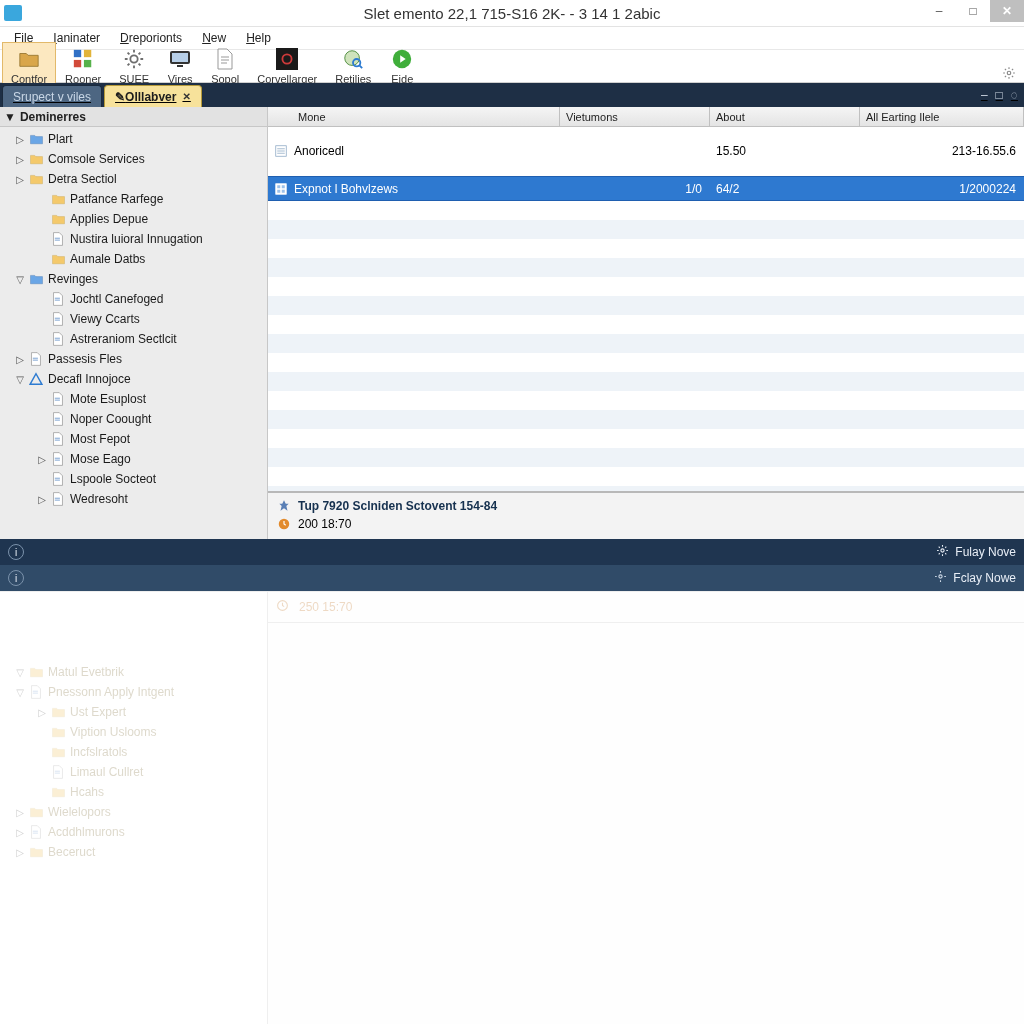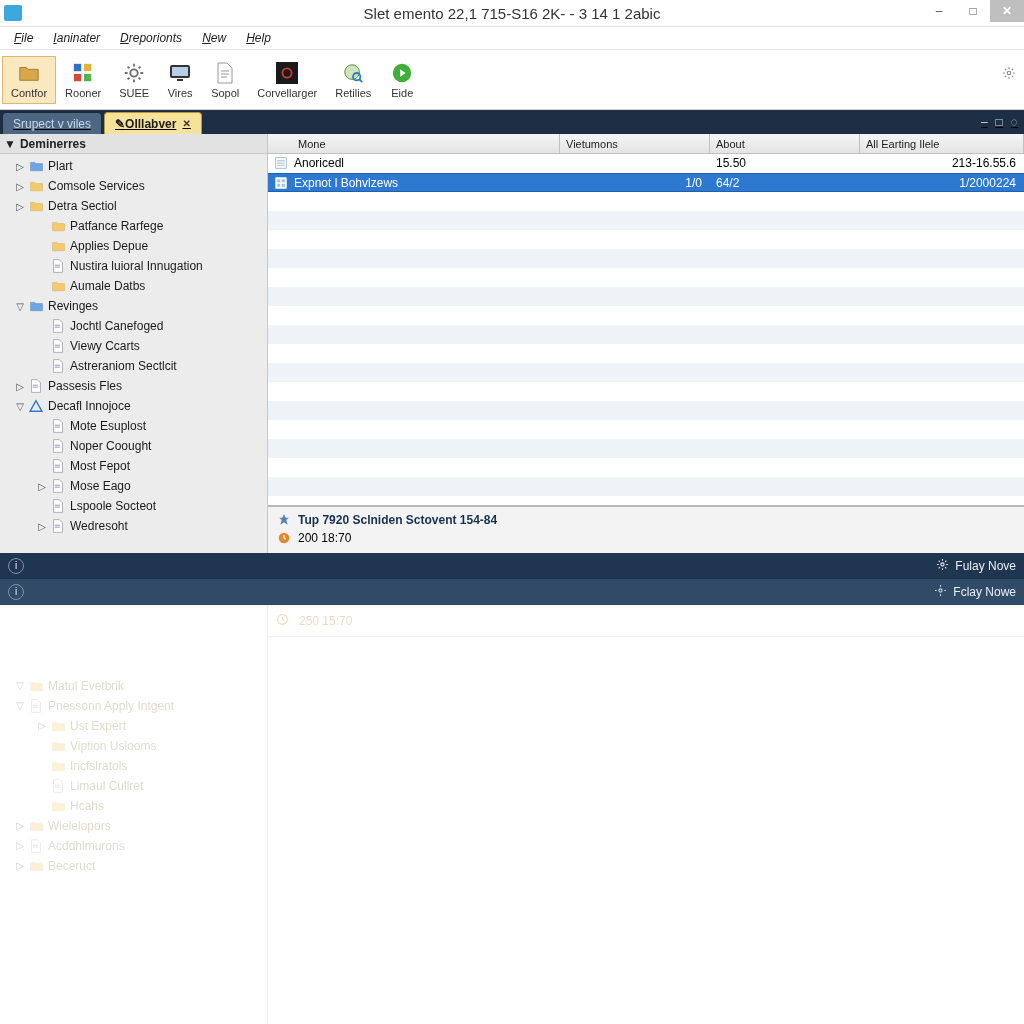--- a/index.html
+++ b/index.html
@@ -7,26 +7,26 @@
 
   
   .titlebar { height: 27px; background: #fff; display: flex; align-items: center; position: relative; border-bottom: 1px solid #e3e3e3; }
   .titlebar .appicon { width: 18px; height: 16px; background: #3aa7dd; margin-left: 4px; border-radius: 2px; }
   .titlebar .title { position: absolute; left: 0; right: 0; text-align: center; font-size: 15px; color: #333; }
   .titlebar .winbtns { margin-left: auto; display: flex; }
   .titlebar .winbtn { width: 34px; height: 22px; display: flex; align-items: center; justify-content: center; color: #555; margin-top: -4px; }
   .titlebar .winbtn.close { background: #bfbfbf; color: #fff; font-weight: bold; }
 
   
-  .menubar { height: 22px; display: flex; align-items: center; padding: 0 4px; background: #fff; font-style: italic; }
+  .menubar { height: 22px; display: flex; align-items: center; padding: 0 4px; background: #fff; }
   .menubar .menuitem { padding: 2px 10px; color: #222; }
   .menubar .menuitem .ul { text-decoration: underline; }
 
   
-  .toolbar { height: 61px; display: flex; align-items: center; padding: 0 2px; background: #fff; border-top: 1px solid #e8e8e8; border-bottom: 1px solid #d0d0d0; position: relative; }
+  .toolbar { height: 34px; display: flex; align-items: center; padding: 0 2px; background: #fff; border-top: 1px solid #e8e8e8; border-bottom: 1px solid #d0d0d0; position: relative; }
   .toolbar .tbtn { display: flex; flex-direction: column; align-items: center; justify-content: center; padding: 2px 8px; min-width: 44px; height: 48px; border: 1px solid transparent; }
   .toolbar .tbtn.active { background: #fce8c0; border: 1px solid #e2b96a; }
   .toolbar .tico { width: 24px; height: 24px; display: flex; align-items: center; justify-content: center; }
   .toolbar .tlabel { font-size: 11px; color: #333; margin-top: 2px; }
   .toolbar .gearright { position:absolute; right:8px; top:16px; color:#888; }
 
   
   .tabstrip { height: 24px; background: #1e2f45; display: flex; align-items: flex-end; padding-left: 2px; position:relative;text-decoration:underline; }
   .tab { height: 22px; display: flex; align-items: center; padding: 0 10px; font-size: 11px; border-top-left-radius: 4px; border-top-right-radius: 4px; margin-right: 2px; border: 1px solid #1a2a3d; border-bottom: none; }
   .tab.inactive { background: #4d6682; color: #c9d7e6; }
@@ -50,21 +50,21 @@
 
   
   .content { flex:1; display:flex; flex-direction:column; background:#fff; min-width:0; }
   .gridhead { height:20px; background: linear-gradient(#f5f5f5,#e4e4e4); border-bottom:1px solid #c0c0c0; display:flex; }
   .gh { border-right:1px solid #c0c0c0; padding:3px 6px; font-size:11px; color:#222; display:flex; align-items:center; }
   .gh1 { width:292px; padding-left:30px; }
   .gh2 { width:150px; }
   .gh3 { width:150px; }
   .gh4 { flex:1; }
   .gridbody { flex:1; overflow:auto; background:#fff; }
-  .row { height:19px; display:flex; align-items:center; border-bottom:1px solid transparent; }
+  .row { height:25px; display:flex; align-items:center; border-bottom:1px solid transparent;margin-top:12px; }
   .row.sel { background:#2e79d0; color:#fff; border-top:1px solid #1f5fb0; border-bottom:1px solid #1f5fb0; }
   .row .c1 { width:292px; display:flex; align-items:center; padding-left:6px; }
   .row .c2 { width:150px; text-align:right; padding-right:8px; }
   .row .c3 { width:150px; padding-left:6px; }
   .row .c4 { flex:1; text-align:right; padding-right:8px; }
   .row .rico { width:14px; height:14px; margin-right:6px; display:inline-flex; align-items:center; justify-content:center; }
   .stripes .srow { height:19px; }
   .stripes .srow:nth-child(even){ background:#eef3f8; }
 
   

